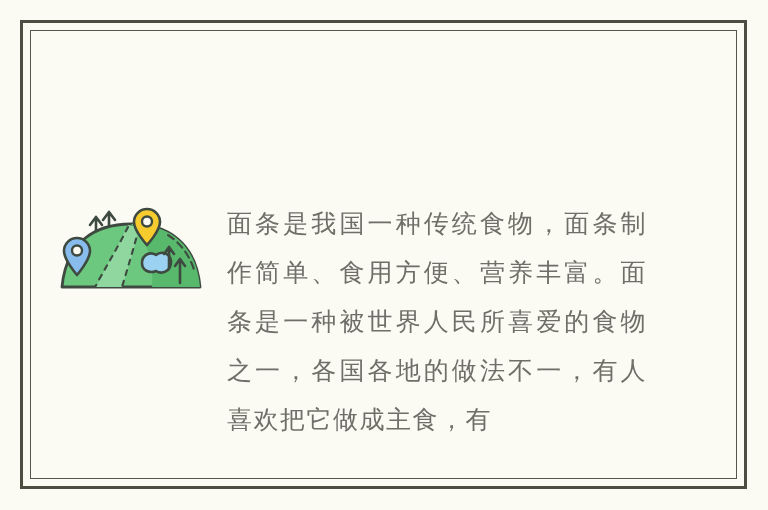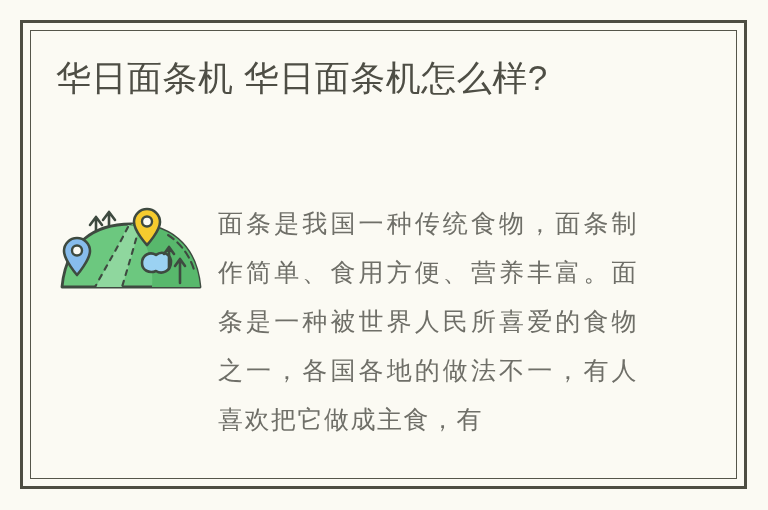--- a/index.html
+++ b/index.html
@@ -76,21 +76,21 @@
     height: 95px;
   }
   .illustration svg {
     display: block;
     width: 150px;
     height: 95px;
   }
 
   .body-text {
     position: absolute;
-    left: 187px;
+    left: 196px;
     top: 0;
     width: 420px;
     font-family: Liberation Serif, serif;
     font-size: 25px;
     line-height: 49px;
     color: #6F6F68;
     letter-spacing: 1.5px;
     text-align: justify;
     text-justify: inter-character;
   }
@@ -100,21 +100,20 @@
 </style>
 </head>
 <body>
 
 <div class="page">
 
   <div class="frame-outer">
     <div class="frame-inner">
 
       <div class="title-block">
-        <div class="title-line">华日面条机 华日面条机怎么样?</div>
       </div>
 
       <div class="content-row">
 
         <div class="illustration">
           <svg viewBox="0 0 150 95" xmlns="http://www.w3.org/2000/svg">
 
             <g fill="#FBFAF3" stroke="#3E4A40" stroke-width="2.6" stroke-linejoin="round" stroke-linecap="round">
               <path d="M40 40 L40 14 M40 14 L34 22 M40 14 L46 22"></path>
               <path d="M53 38 L53 9 M53 9 L47 17 M53 9 L59 17"></path>

